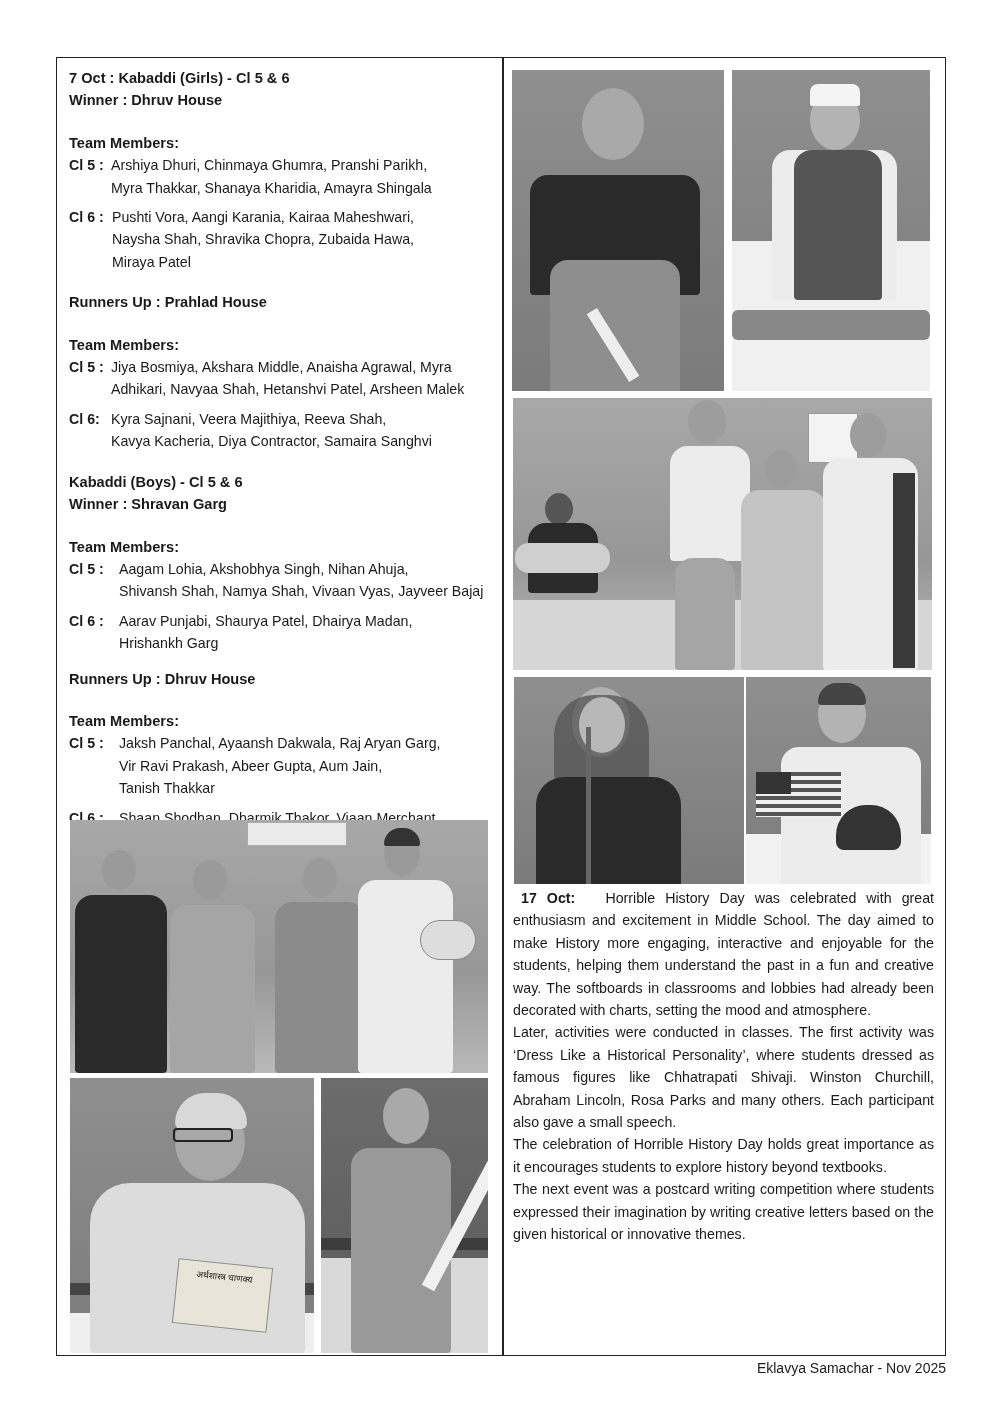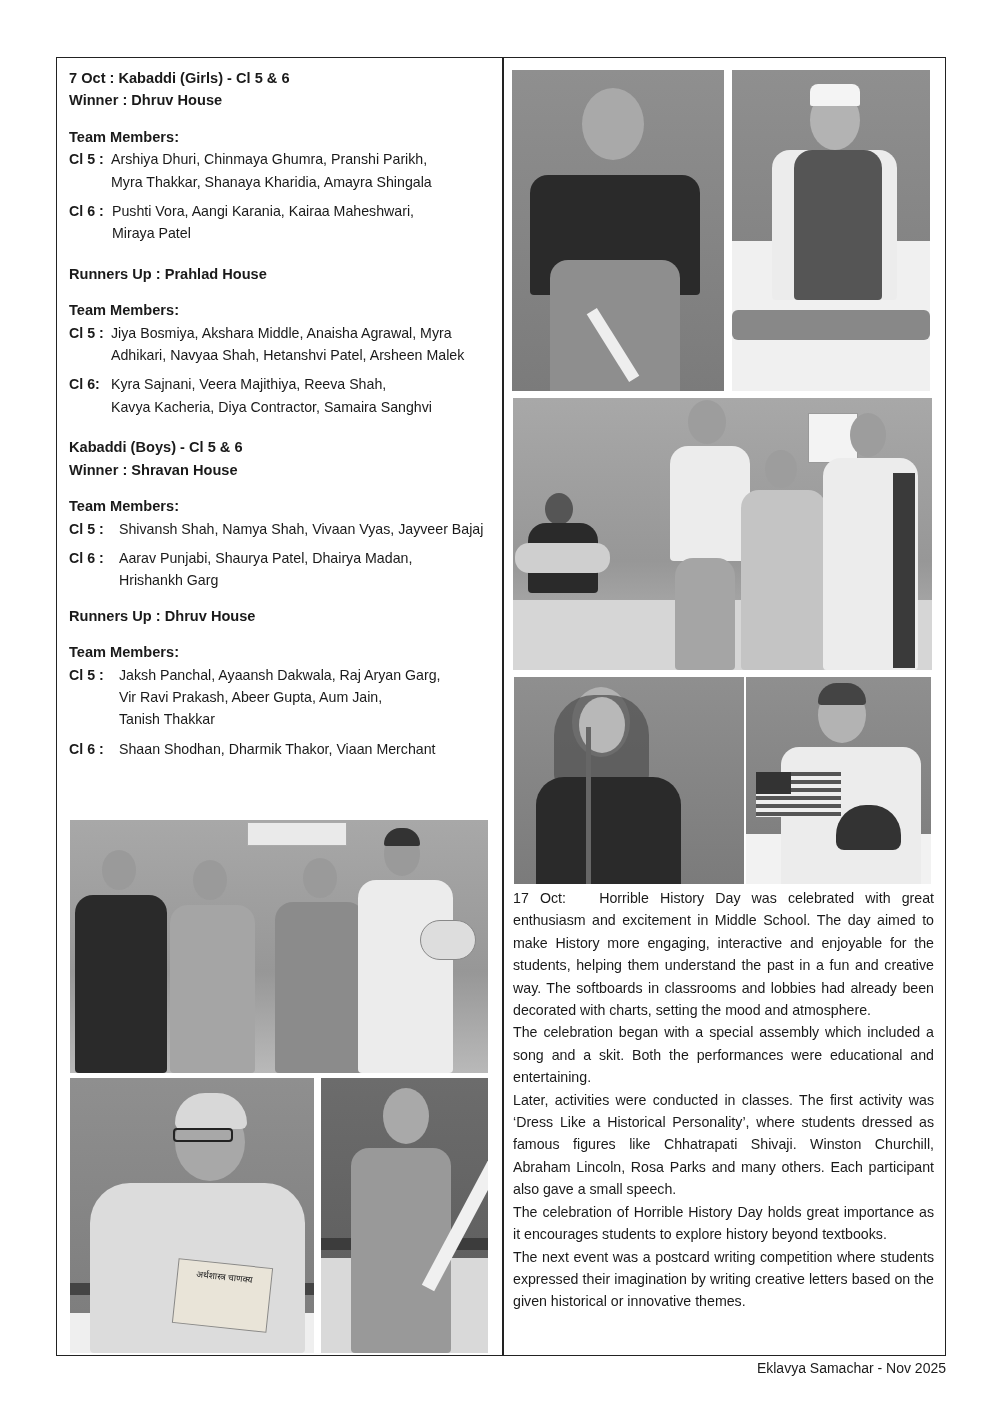--- a/index.html
+++ b/index.html
@@ -15,21 +15,21 @@
   }
 
   
   .left-col {
     position: absolute; left: 12px; top: 9px; width: 425px;
     font-size: 14.2px; line-height: 22.4px;
   }
   .event-title { font-weight: bold; font-size: 14.6px; }
   .winner { font-weight: bold; font-size: 14.6px; }
   .runners { font-weight: bold; font-size: 14.6px; }
-  .team-label { font-weight: bold; font-size: 14.6px; margin-top: 14px; }
+  .team-label { font-weight: bold; font-size: 14.6px; margin-top: 20px; }
   .row { display: flex; }
   .row .cl { font-weight: bold; flex: 0 0 auto; }
   .row .names { flex: 1; }
   .gap-s { height: 7px; }
   .gap-m { height: 13px; }
   .gap-l { height: 18px; }
 
   
   .photo {
     position: absolute; overflow: hidden;
@@ -44,21 +44,21 @@
   .light { background: #ececec; }
   .wallv { background: linear-gradient(180deg, #a8a8a8 0%, #979797 60%, #b9b9b9 100%); }
   .wallc { background: linear-gradient(180deg, #8f8f8f, #7b7b7b); }
 
   
   .right-text {
     position: absolute; left: 456px; top: 829px; width: 421px;
     font-size: 14.2px; line-height: 22.4px; text-align: justify;
   }
   .right-text p { margin: 0; }
-  .right-text .date { font-weight: normal; }
+  .right-text .date { font-weight: bold; margin-left: 8px; }
 
   .footer-page { position: absolute; left: 57px; top: 1436px; font-size: 14px; }
   .footer-pub { position: absolute; right: 54px; top: 1360px; font-size: 14px; }
 </style>
 </head>
 <body>
 
 <div class="frame">
   <div class="divider"></div>
 
@@ -71,20 +71,21 @@
       <div class="names">
         <div>Arshiya Dhuri, Chinmaya Ghumra, Pranshi Parikh,</div>
         <div>Myra Thakkar, Shanaya Kharidia, Amayra Shingala</div>
       </div>
     </div>
     <div class="gap-s"></div>
     <div class="row">
       <span class="cl" style="width:43px">Cl 6 :</span>
       <div class="names">
         <div>Pushti Vora, Aangi Karania, Kairaa Maheshwari,</div>
+        <div>Naysha Shah, Shravika Chopra, Zubaida Hawa,</div>
         <div>Miraya Patel</div>
       </div>
     </div>
     <div class="gap-l"></div>
     <div class="runners">Runners Up : Prahlad House</div>
     <div class="team-label">Team Members:</div>
     <div class="row">
       <span class="cl" style="width:42px">Cl 5 :</span>
       <div class="names">
         <div>Jiya Bosmiya, Akshara Middle, Anaisha Agrawal, Myra</div>
@@ -95,25 +96,26 @@
     <div class="row">
       <span class="cl" style="width:42px">Cl 6:</span>
       <div class="names">
         <div>Kyra Sajnani, Veera Majithiya, Reeva Shah,</div>
         <div>Kavya Kacheria, Diya Contractor, Samaira Sanghvi</div>
       </div>
     </div>
 
     <div class="gap-l"></div>
     <div class="event-title">Kabaddi (Boys) - Cl 5 &amp; 6</div>
-    <div class="winner">Winner : Shravan House</div>
+    <div class="winner">Winner : Shravan Garg</div>
     <div class="team-label">Team Members:</div>
     <div class="row">
       <span class="cl" style="width:50px">Cl 5 :</span>
       <div class="names">
+        <div>Aagam Lohia, Akshobhya Singh, Nihan Ahuja,</div>
         <div>Shivansh Shah, Namya Shah, Vivaan Vyas, Jayveer Bajaj</div>
       </div>
     </div>
     <div class="gap-s"></div>
     <div class="row">
       <span class="cl" style="width:50px">Cl 6 :</span>
       <div class="names">
         <div>Aarav Punjabi, Shaurya Patel, Dhairya Madan,</div>
         <div>Hrishankh Garg</div>
       </div>
@@ -217,21 +219,20 @@
   <div class="photo" style="left:264px; top:1020px; width:167px; height:275px; background:linear-gradient(180deg,#6c6c6c,#5a5a5a);">
     <div class="fig" style="left:0; top:160px; width:167px; height:12px; background:#3c3c3c;"></div>
     <div class="floor" style="height:95px; background:#d9d9d9;"></div>
     <div class="head" style="left:62px; top:10px; width:46px; height:56px; background:#a9a9a9;"></div>
     <div class="torso" style="left:30px; top:70px; width:100px; height:205px; background:#999;"></div>
     <div class="fig" style="left:100px; top:10px; width:14px; height:200px; background:#f0f0f0; transform:rotate(28deg); transform-origin:bottom;"></div>
   </div>
 
   <div class="right-text" style="left:456px; top:829px;">
     <p><span class="date">17 Oct:</span>&nbsp;&nbsp; <span>Horrible History Day was celebrated with great enthusiasm and excitement in Middle School. The day aimed to make History more engaging, interactive and enjoyable for the students, helping them understand the past in a fun and creative way. The softboards in classrooms and lobbies had already been decorated with charts, setting the mood and atmosphere.</span></p>
-    <p>The celebration began with a special assembly which included a song and a skit. Both the performances were educational and entertaining.</p>
     <p>Later, activities were conducted in classes. The first activity was ‘Dress Like a Historical Personality’, where students dressed as famous figures like Chhatrapati Shivaji. Winston Churchill, Abraham Lincoln, Rosa Parks and many others. Each participant also gave a small speech.</p>
     <p>The celebration of Horrible History Day holds great importance as it encourages students to explore history beyond textbooks.</p>
     <p>The next event was a postcard writing competition where students expressed their imagination by writing creative letters based on the given historical or innovative themes.</p>
   </div>
 </div>
 
 <div class="footer-page">10</div>
 <div class="footer-pub">Eklavya Samachar - Nov 2025</div>
 
 </body></html>

